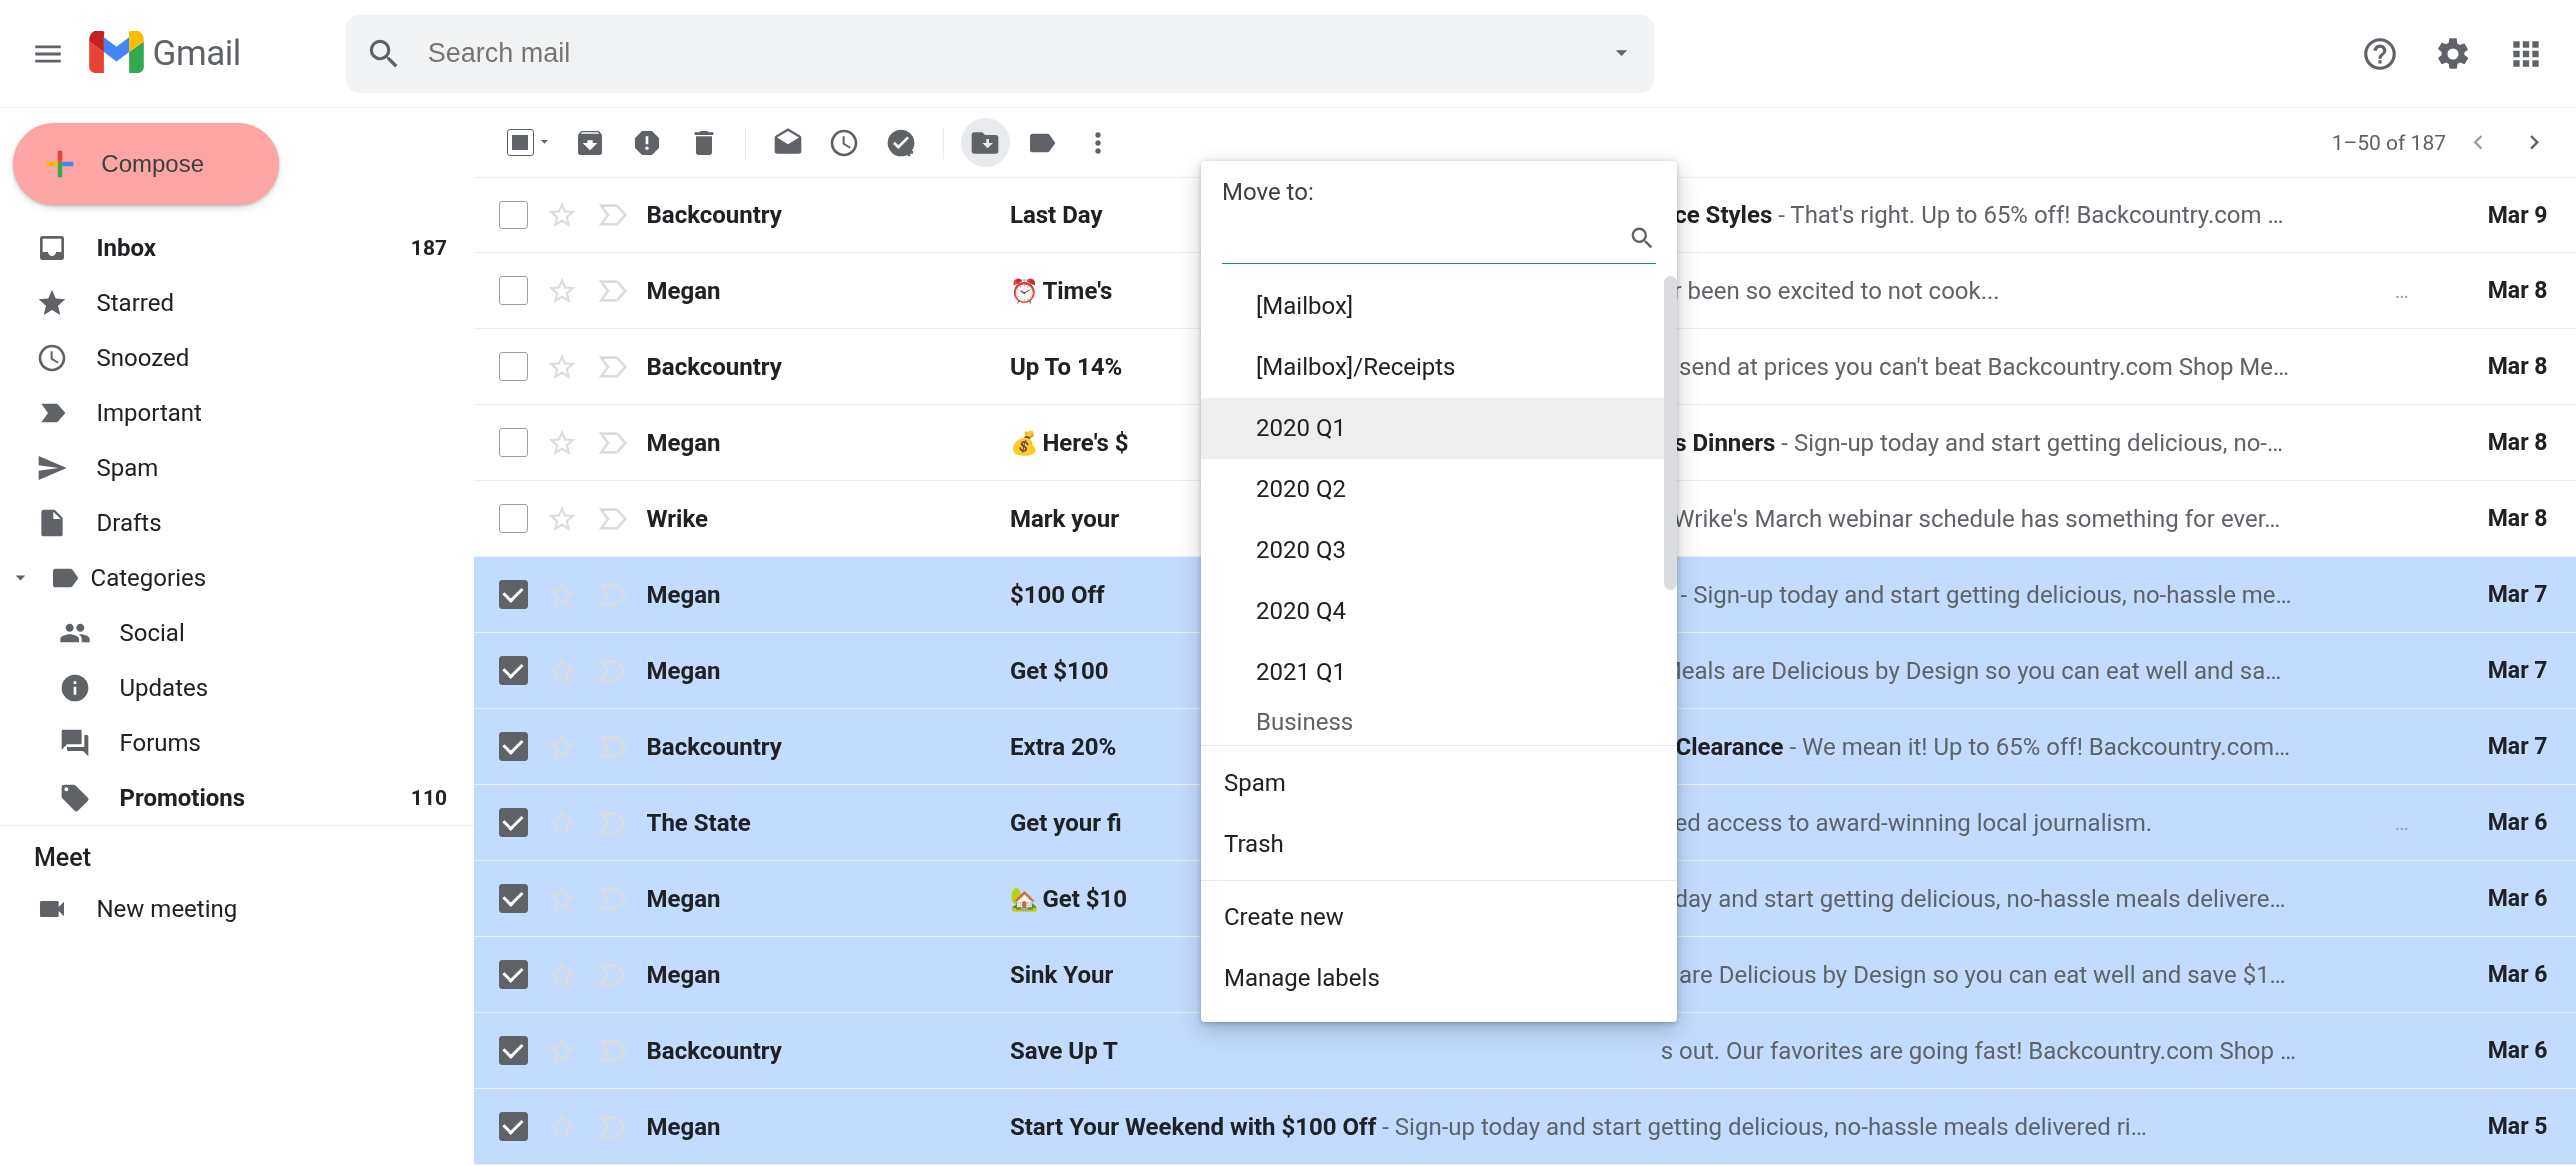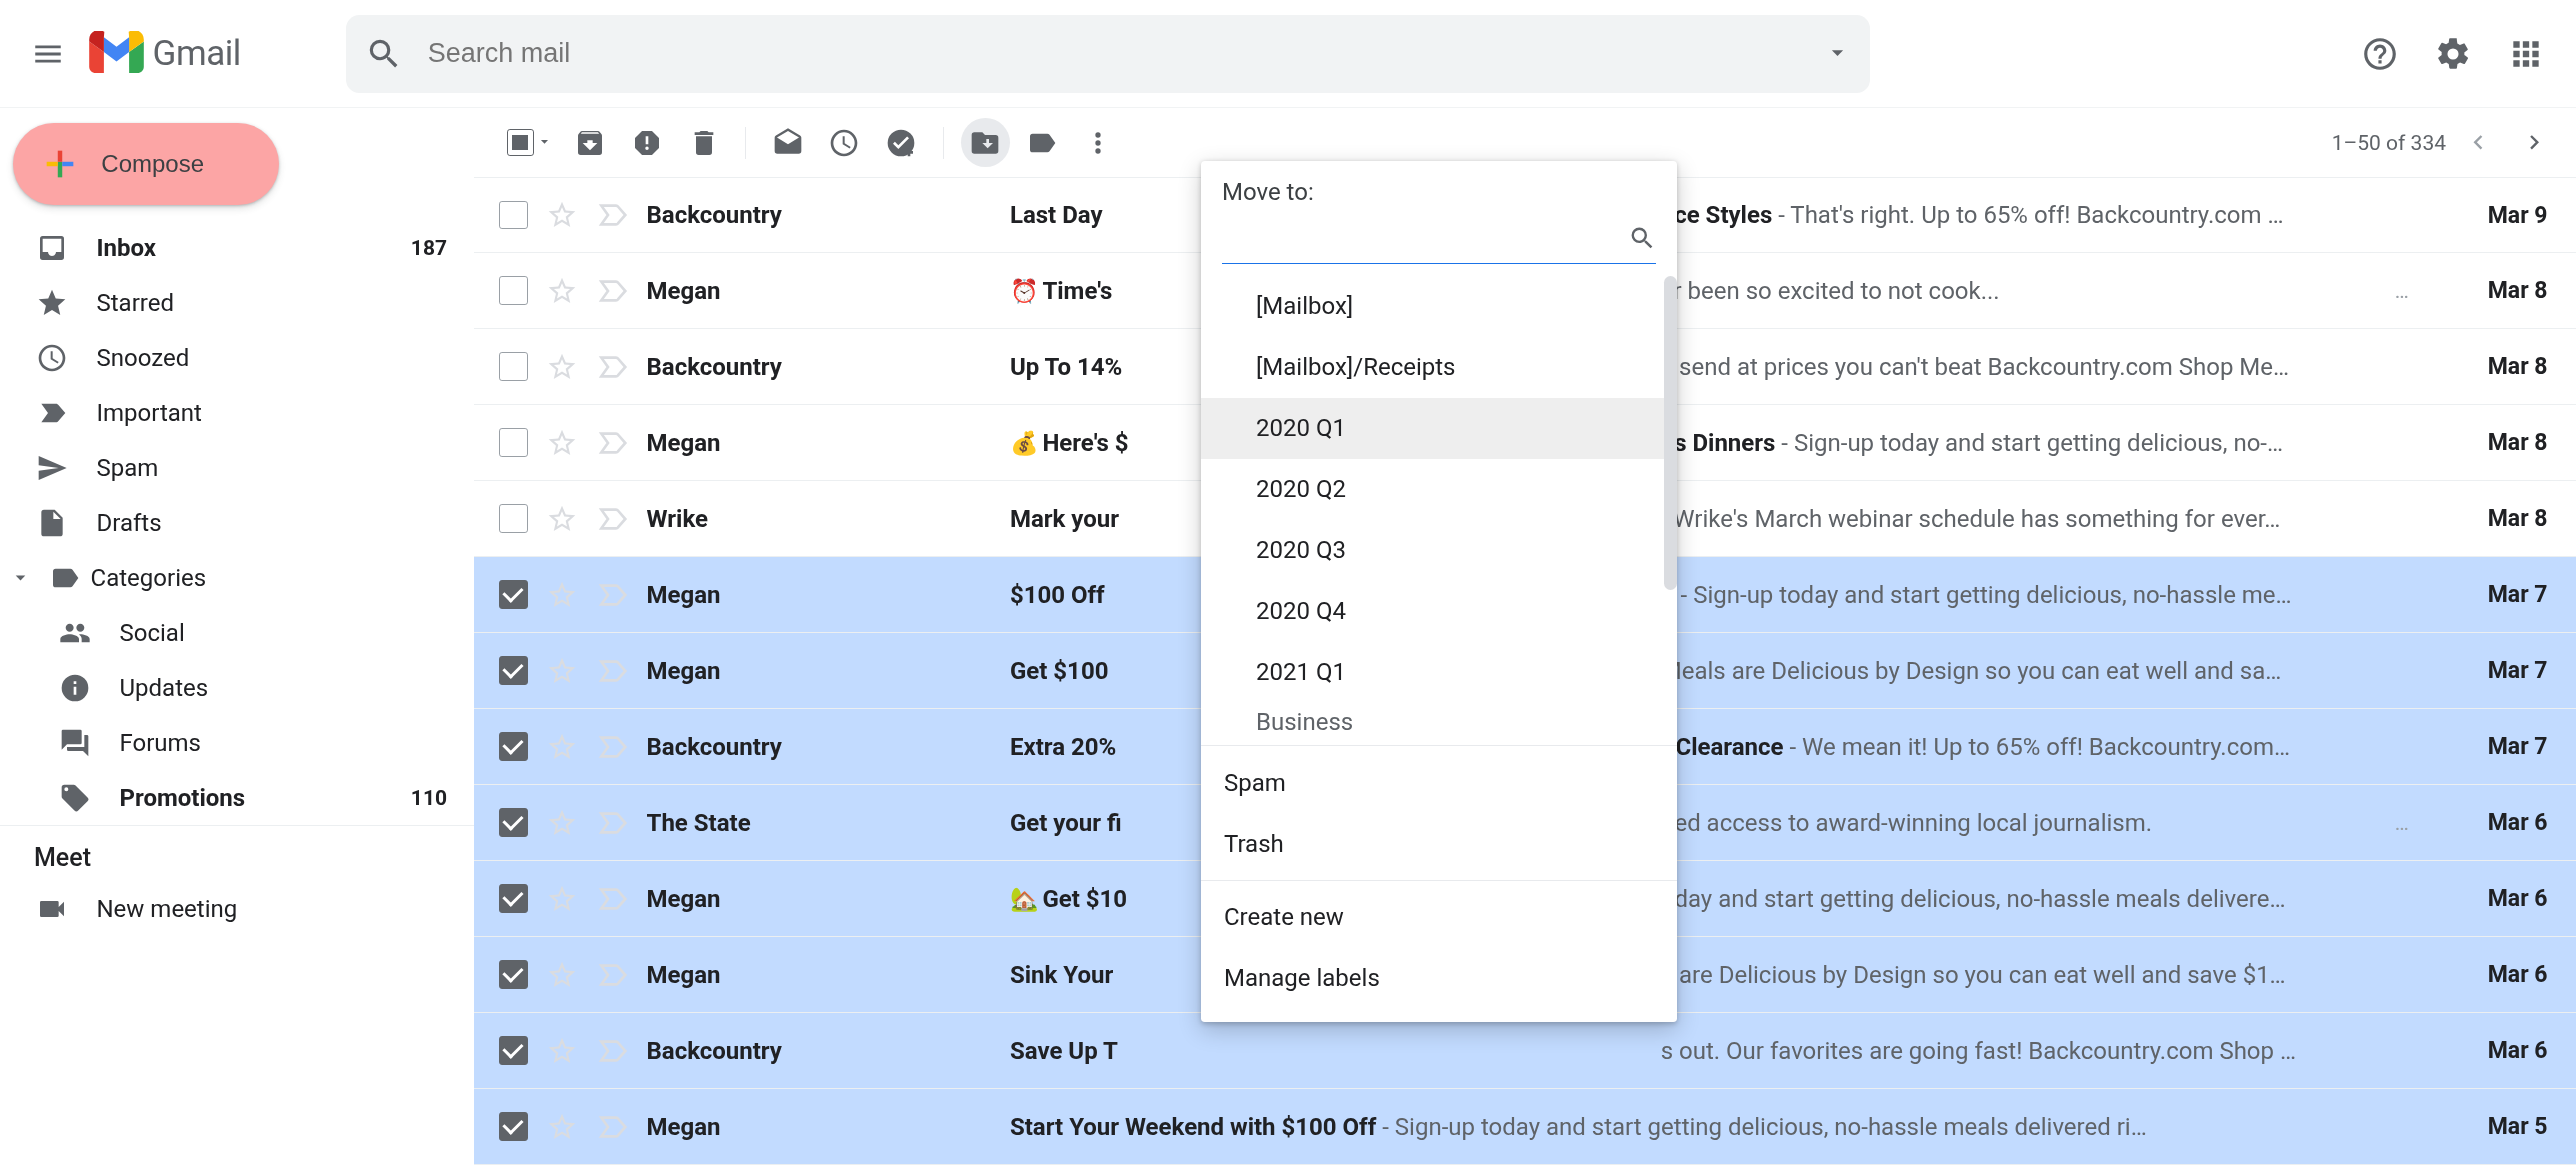--- a/index.html
+++ b/index.html
@@ -22,21 +22,21 @@
     border-bottom: 1px solid #f1f3f4;
     gap: 19px;
   }
   .hamburger { width: 42px; height: 42px; display:flex; align-items:center; justify-content:center; color:#5f6368; cursor:pointer; border-radius:50%;}
   .hamburger svg { width:34px; height:34px; }
   .logo-wrap { display:flex; align-items:center; gap:7.6px; margin-right: 86px;}
   .logo-m svg { width: 57px; height: 42px; }
   .logo-text { color:#5f6368; font-size: 35px; font-weight: 400; letter-spacing: -0.5px;}
   .search-bar {
     flex: 0 0 auto;
-    width: 1524px;
+    width: 1308px;
     height: 78px;
     background: #f1f3f4;
     border-radius: 13.3px;
     display:flex;
     align-items:center;
     padding: 0 19px;
     gap: 25px;
     color:#5f6368;
   }
   .search-bar svg.search-icn { width:38px; height:38px; }
@@ -402,21 +402,21 @@
             <path d="M17.63 5.84A2 2 0 0016 5H5a2 2 0 00-2 2v10a2 2 0 002 2h11c.65 0 1.26-.31 1.63-.84L22 12l-4.37-6.16z"></path>
           </svg>
         </div>
       <div class="tb-btn">
           <svg viewBox="0 0 24 24">
             <path d="M12 8a2 2 0 100-4 2 2 0 000 4zm0 2a2 2 0 100 4 2 2 0 000-4zm0 6a2 2 0 100 4 2 2 0 000-4z"></path>
           </svg>
         </div>
 
       <div class="toolbar-right">
-        <span>1–50 of 334</span>
+        <span>1–50 of 187</span>
         <div class="nav-btn">
             <svg viewBox="0 0 24 24">
               <path d="M15.41 7.41L14 6l-6 6 6 6 1.41-1.41L10.83 12z"></path>
             </svg>
           </div>
         <div class="nav-btn enabled">
             <svg viewBox="0 0 24 24">
               <path d="M8.59 16.59L10 18l6-6-6-6-1.41 1.41L13.17 12z"></path>
             </svg>
           </div>

